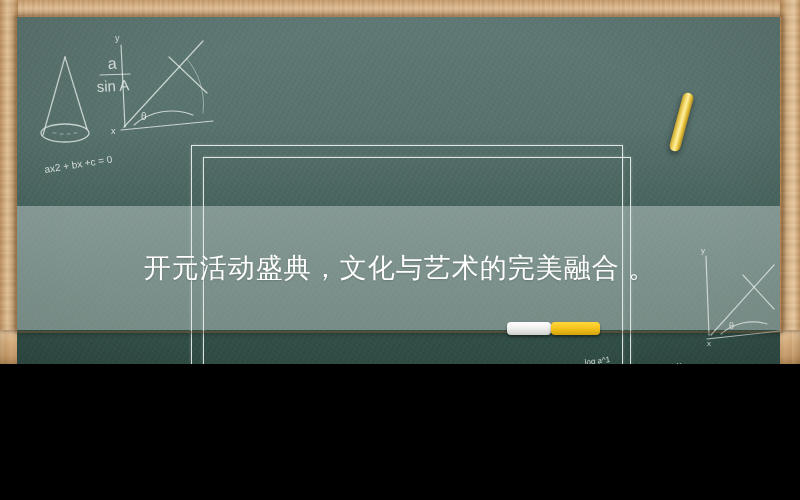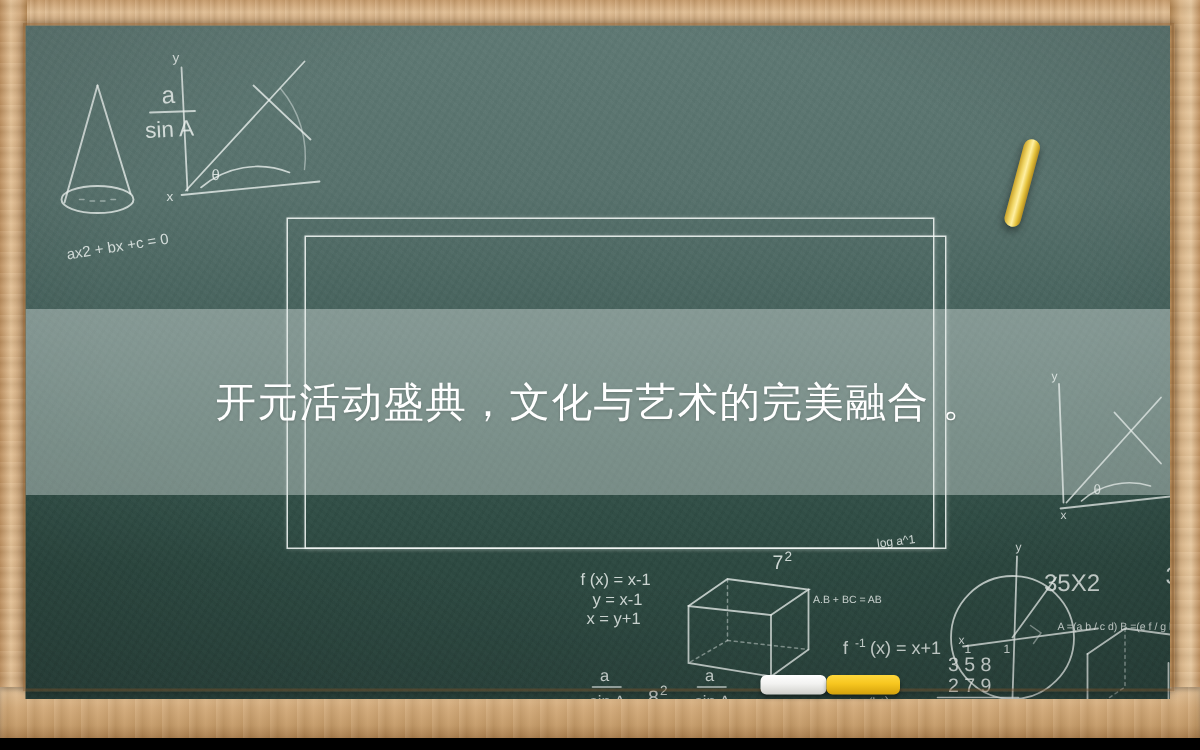--- a/index.html
+++ b/index.html
@@ -3,21 +3,21 @@
 <meta charset="utf-8">
 <style>
   html, body {
     margin: 0;
     padding: 0;
     background: #000;
   }
   #stage {
     position: relative;
     width: 800px;
-    height: 492px;
+    height: 364px;
     overflow: hidden;
     font-family: "Liberation Sans", sans-serif;
     user-select: none;
   }
 
   
   .frame {
     position: absolute;
     inset: 0;
     background:

